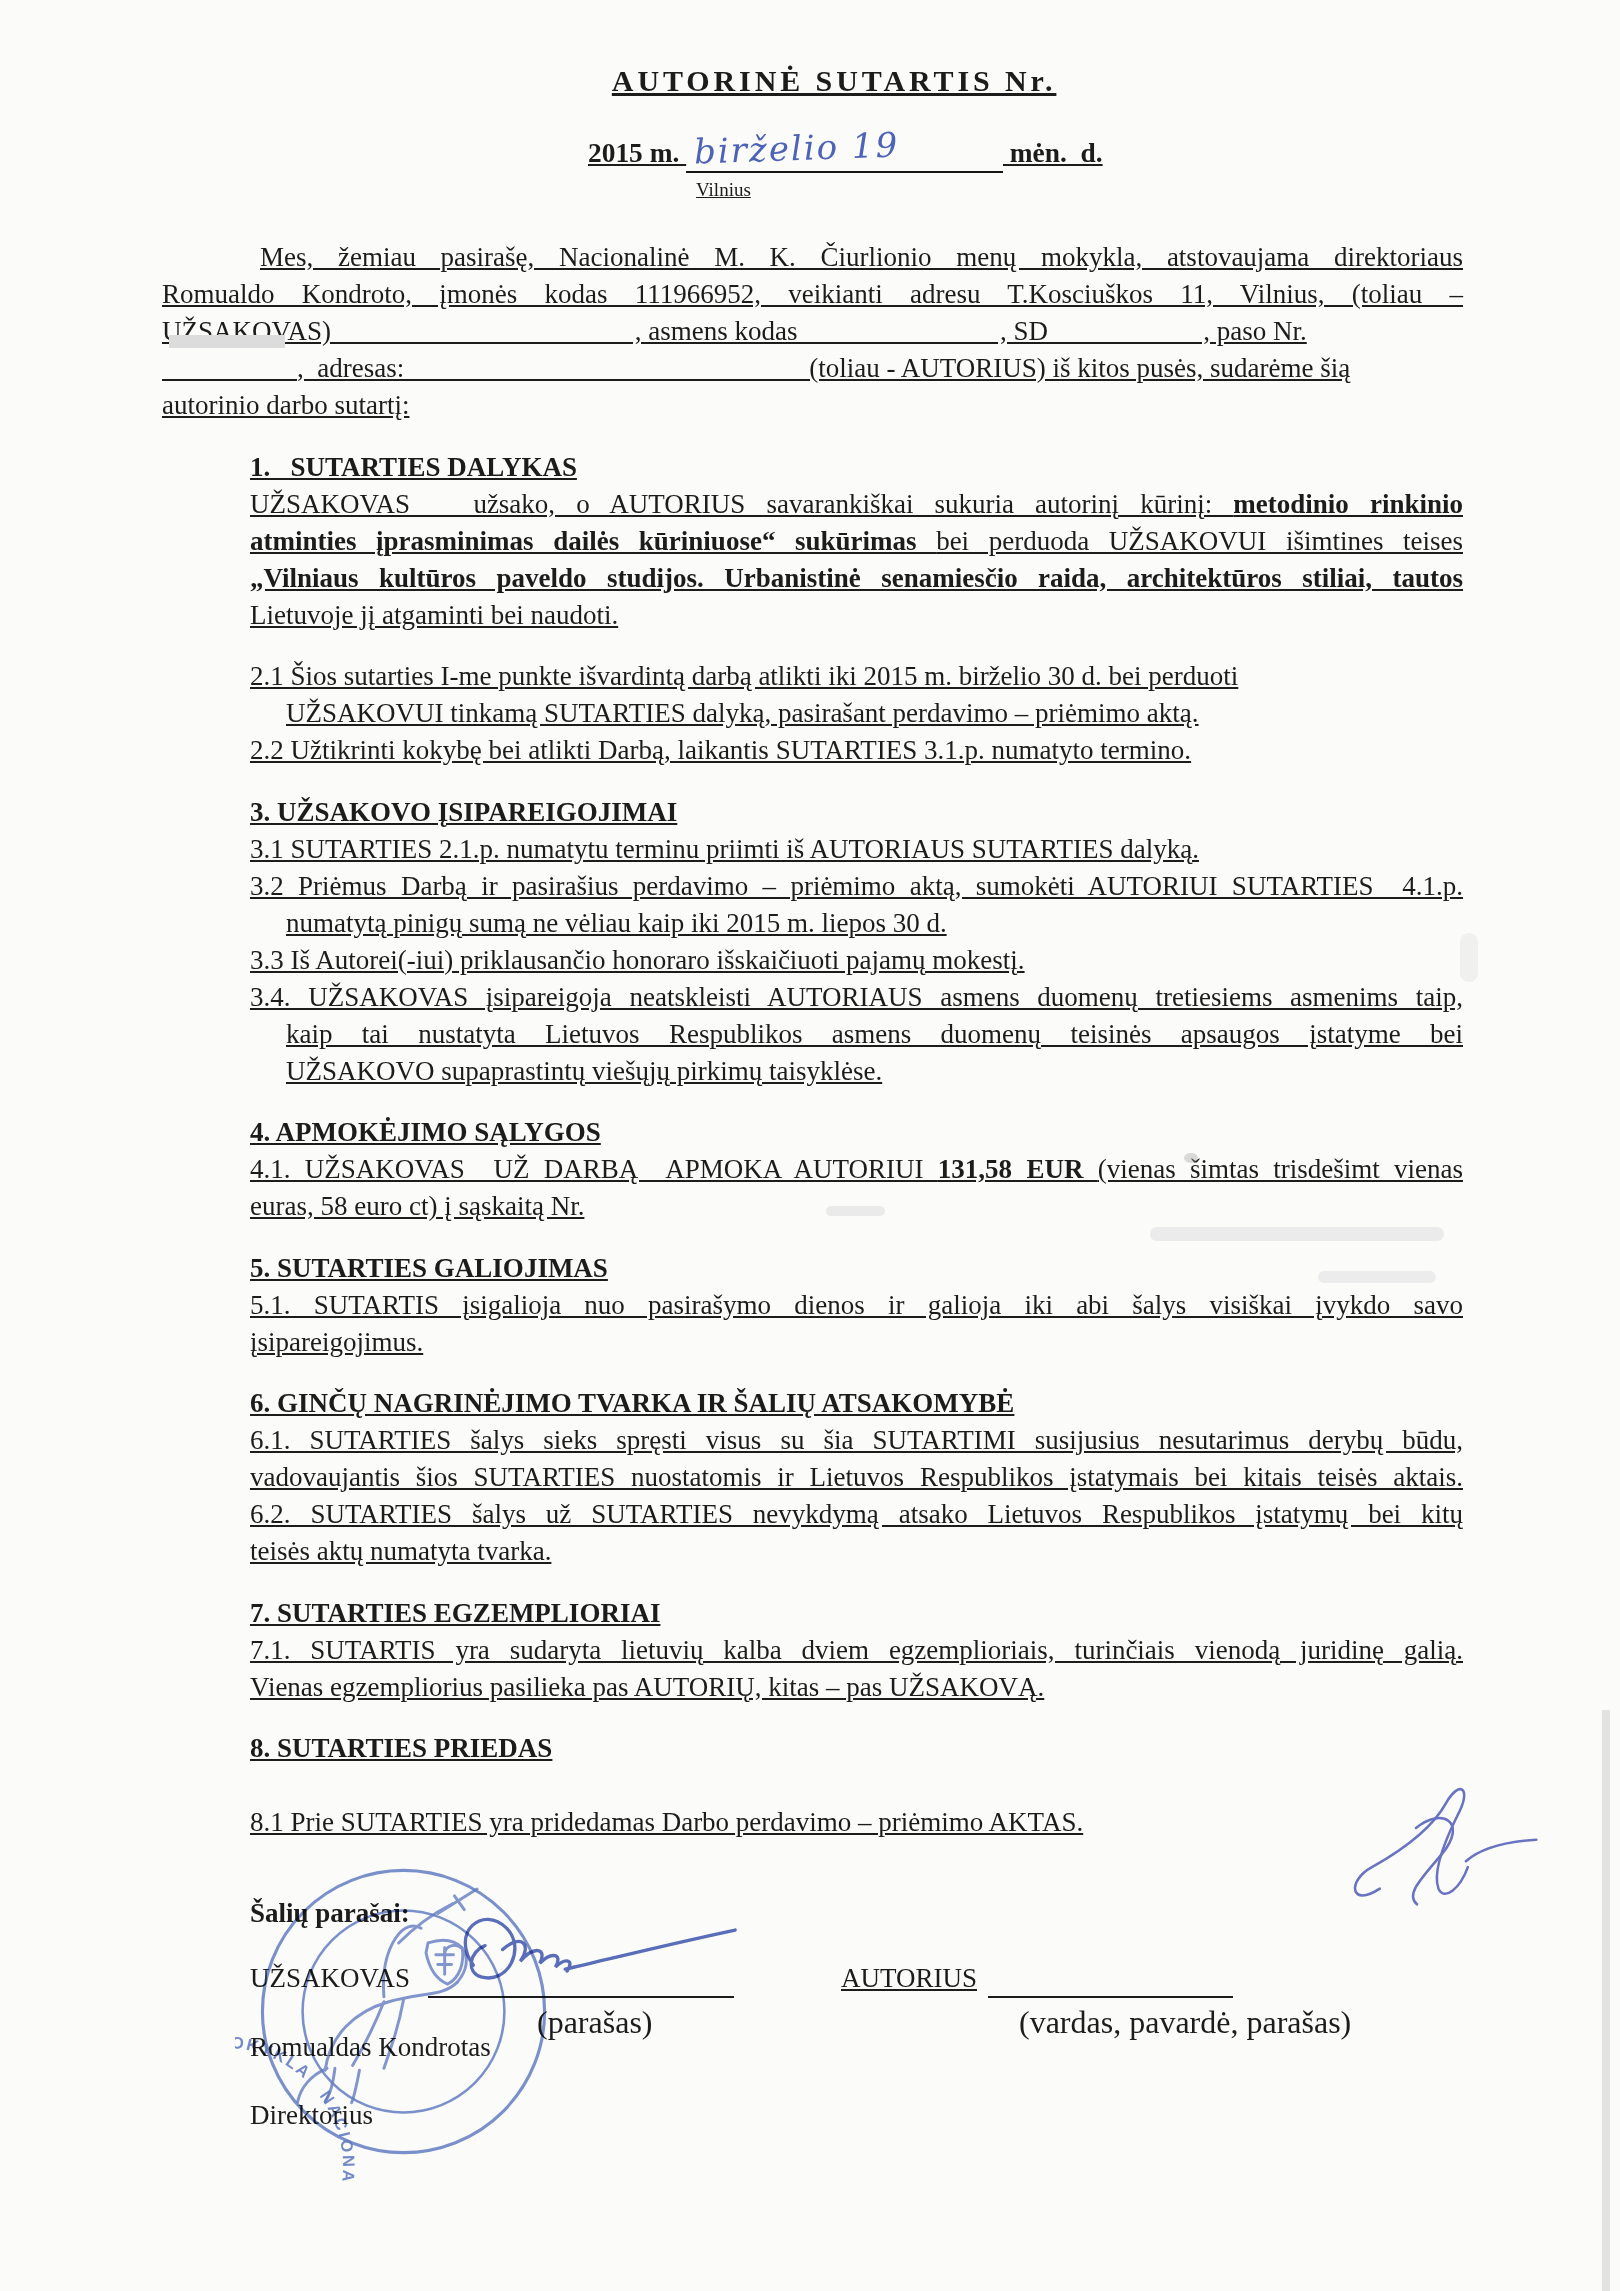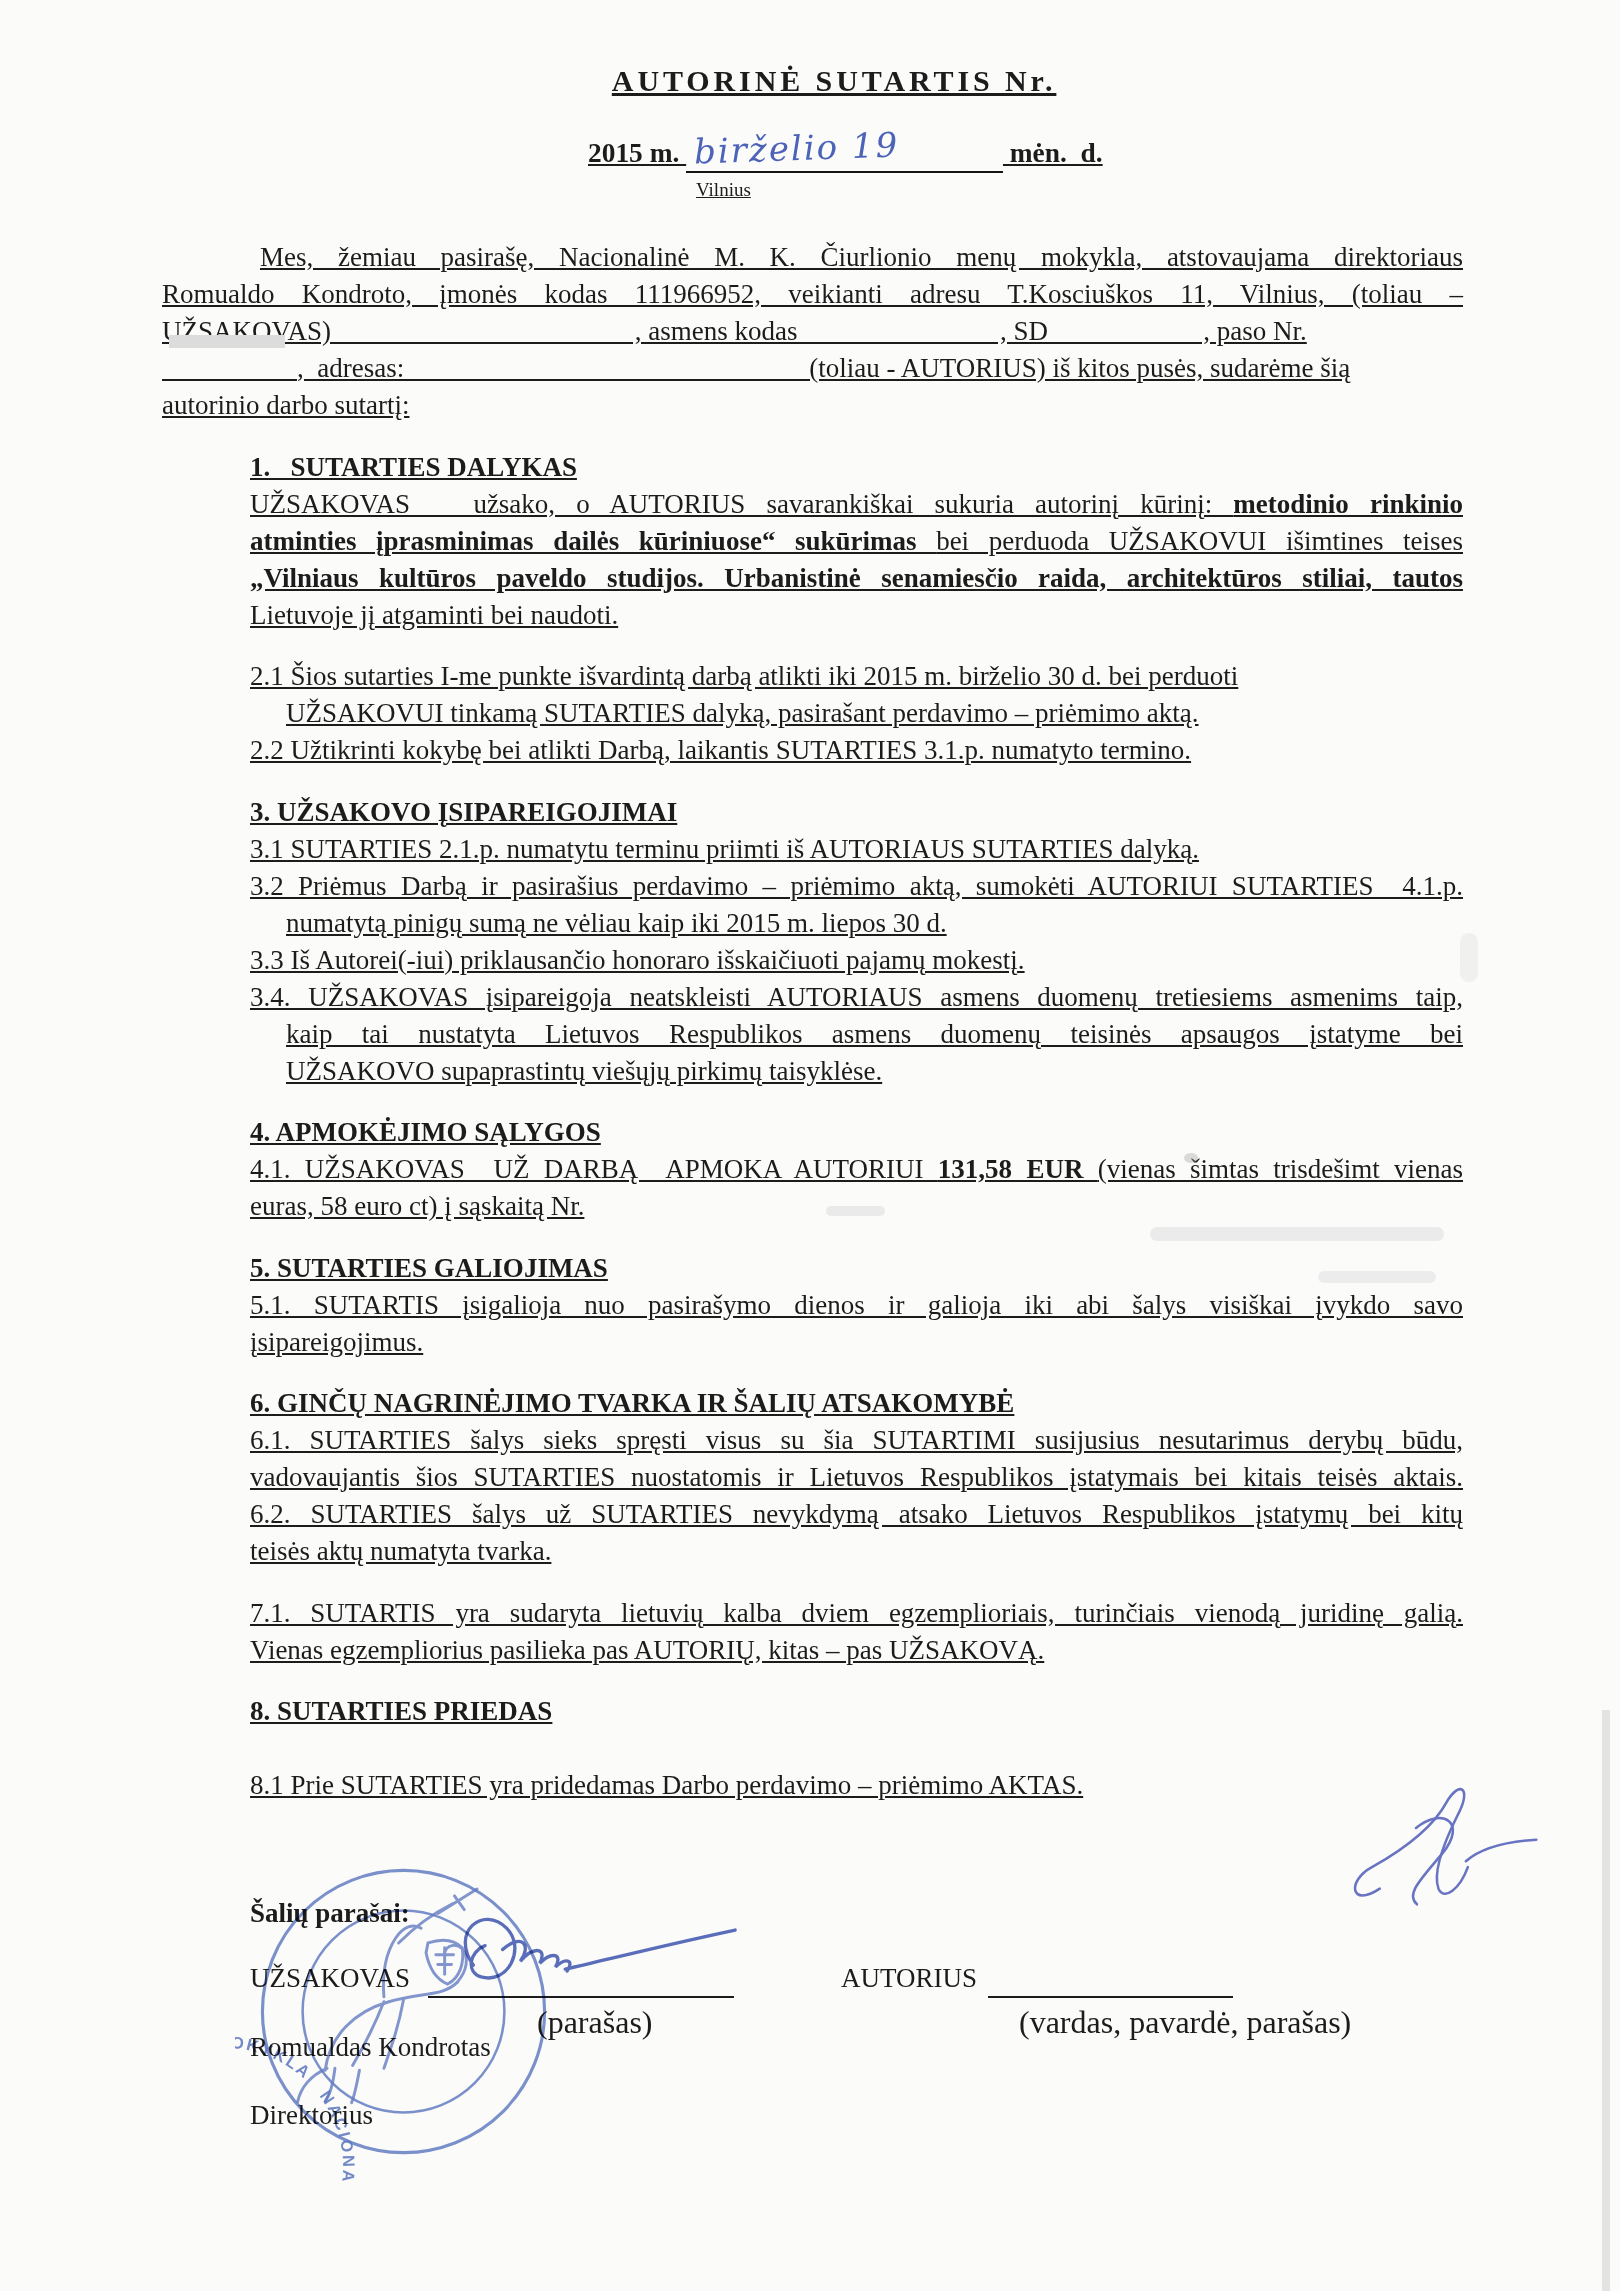--- a/index.html
+++ b/index.html
@@ -85,38 +85,39 @@
         <div class="ln ind0"><span>įsipareigojimus.</span></div>
       </div>
       <div class="section">
         <div class="h">6. GINČŲ NAGRINĖJIMO TVARKA IR ŠALIŲ ATSAKOMYBĖ</div>
         <div class="ln ind0 just"><span>6.1. SUTARTIES šalys sieks spręsti visus su šia SUTARTIMI susijusius nesutarimus derybų būdu,</span></div>
         <div class="ln ind0 just"><span>vadovaujantis šios SUTARTIES nuostatomis ir Lietuvos Respublikos įstatymais bei kitais teisės aktais.</span></div>
         <div class="ln ind0 just"><span>6.2. SUTARTIES šalys už SUTARTIES nevykdymą atsako Lietuvos Respublikos įstatymų bei kitų</span></div>
         <div class="ln ind0"><span>teisės aktų numatyta tvarka.</span></div>
       </div>
       <div class="section">
+        <div class="h">7. SUTARTIES EGZEMPLIORIAI</div>
         <div class="ln ind0 just"><span>7.1. SUTARTIS yra sudaryta lietuvių kalba dviem egzemplioriais, turinčiais vienodą juridinę galią.</span></div>
         <div class="ln ind0"><span>Vienas egzempliorius pasilieka pas AUTORIŲ, kitas – pas UŽSAKOVĄ.</span></div>
       </div>
       <div class="section">
         <div class="h">8. SUTARTIES PRIEDAS</div>
         <div class="ln ind0 gap"><span>8.1 Prie SUTARTIES yra pridedamas Darbo perdavimo – priėmimo AKTAS.</span></div>
       </div>
     </div>
 </div>
 
 <div id="sig-layer">
   <div class="abs sig-heading" style="left:250px;top:31px;">Šalių parašai:</div>
 
   <div class="abs" style="left:250px;top:96px;">UŽSAKOVAS</div>
   <div class="abs sig-line" style="left:428px;top:129px;width:306px;"></div>
   <div class="abs caption" style="left:537px;top:137px;">(parašas)</div>
 
-  <div class="abs" style="left:841px;top:96px;">AUTORIUS</div>
+  <div class="abs" style="left:841px;top:96px;text-decoration:underline;">AUTORIUS</div>
   <div class="abs sig-line" style="left:988px;top:129px;width:245px;"></div>
   <div class="abs caption" style="left:1019px;top:137px;font-family:Liberation Serif, serif;">(vardas, pavardė, parašas)</div>
 
   <div class="abs" style="left:250px;top:165px;">Romualdas Kondrotas</div>
   <div class="abs" style="left:250px;top:233px;">Direktorius</div>
 
   <svg class="abs ink" style="left:235px;top:-24.5px;opacity:.88;font-size:27.5px" width="338" height="338" viewBox="0 0 345 345">
     <g stroke="#4f6cbe" fill="none">
       <circle cx="172" cy="172" r="144" stroke-width="3.2" opacity=".85"></circle>
       <circle cx="172" cy="172" r="103" stroke-width="2.6" opacity=".85"></circle>

